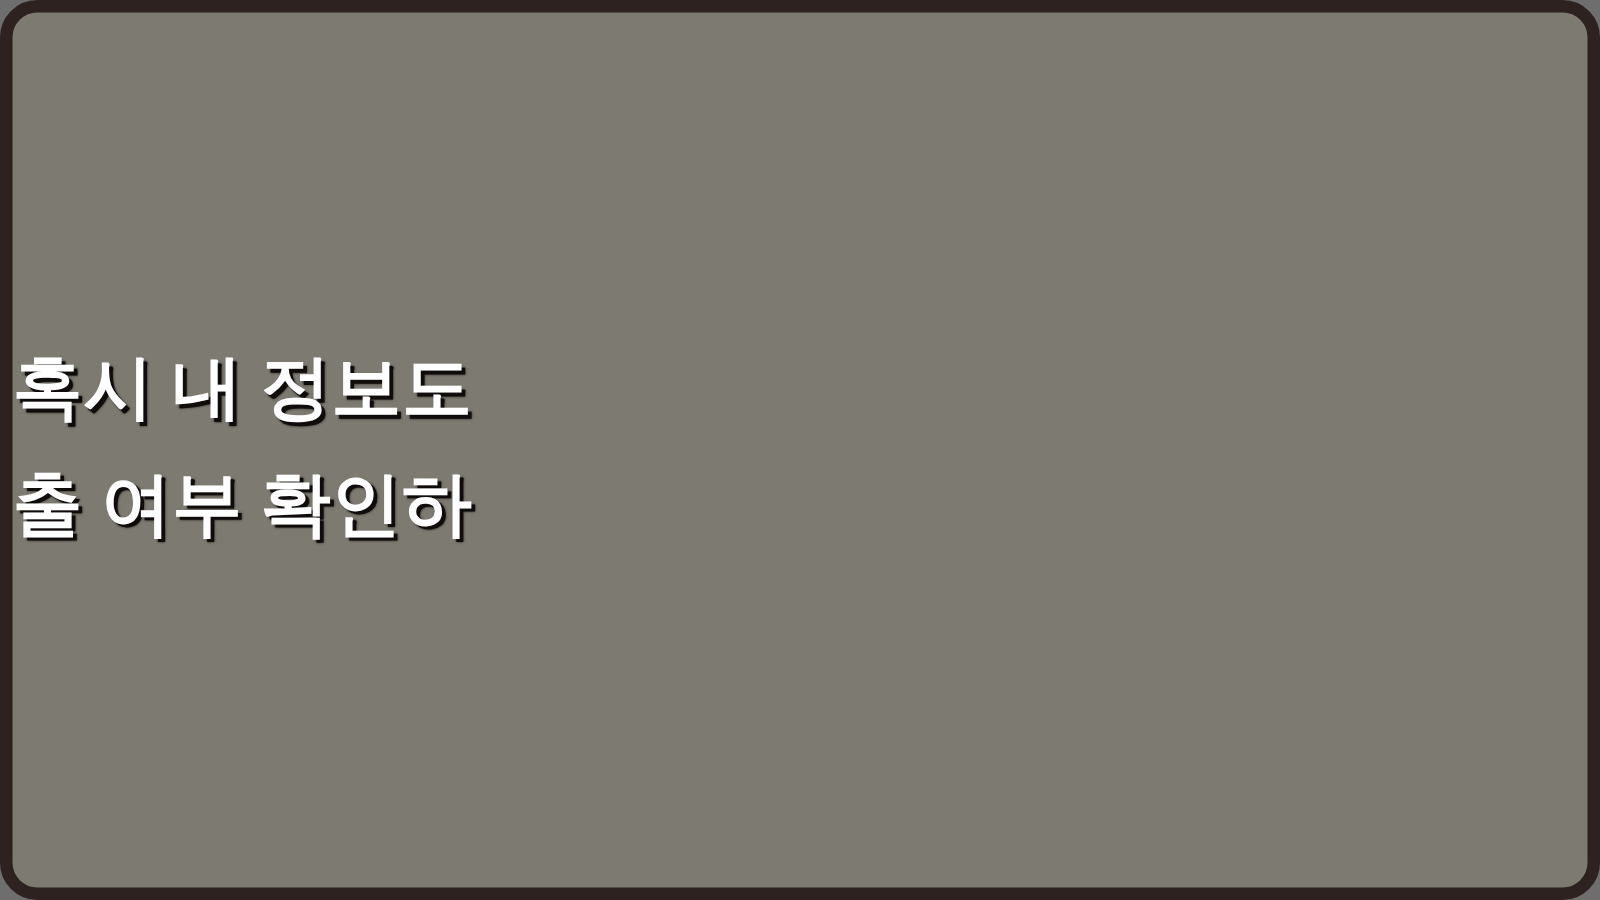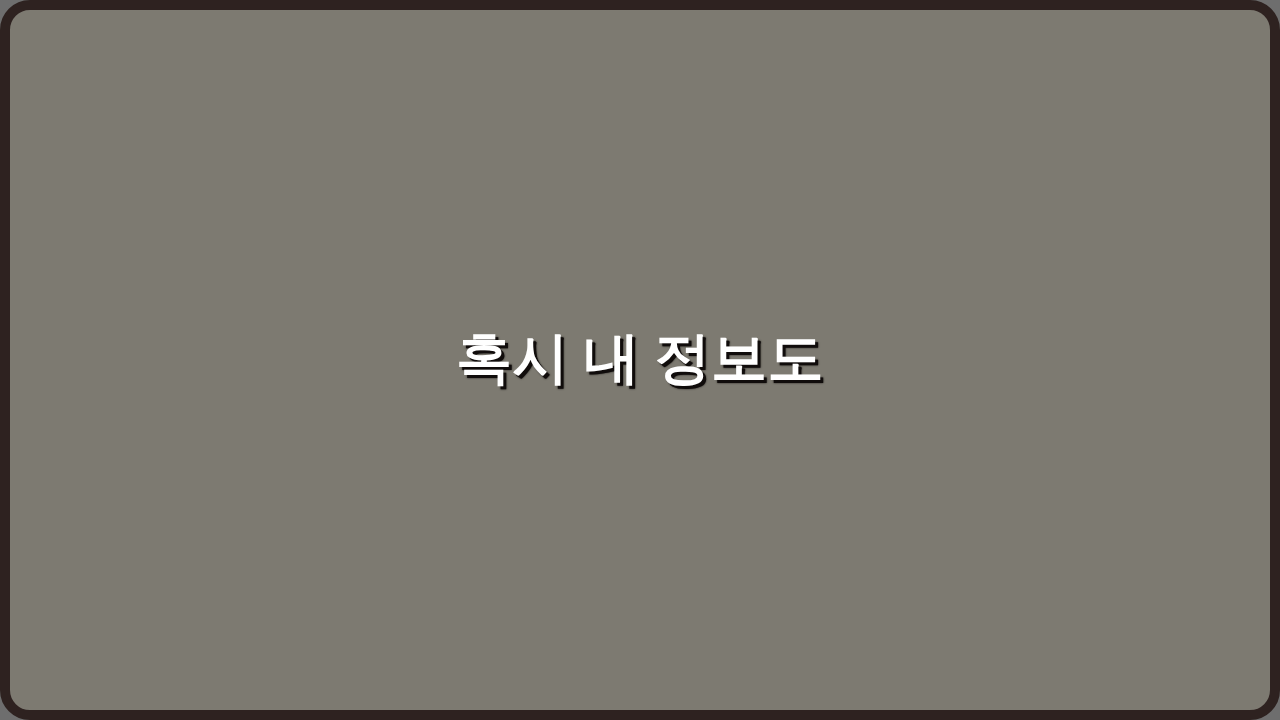--- a/index.html
+++ b/index.html
@@ -28,21 +28,20 @@
     border-radius: 30px;
     background: #7d7a71;
     display: flex;
     align-items: center;
     justify-content: center;
   }
 
   
   #text-block {
     width: 100%;
-    text-align: center;
     padding-bottom: 4px;
     user-select: none;
   }
 
   .headline-line {
     display: block;
     color: #ffffff;
     font-size: 56px;
     line-height: 93px;
     font-weight: 700;
@@ -56,16 +55,17 @@
 </head>
 <body>
 
 <div id="card-frame">
 
   <div id="text-block">
 
     <span class="headline-line">혹시 내 정보도</span>
 
 
+    <span class="headline-line">출 여부 확인하</span>
 
   </div>
 
 </div>
 
 </body></html>

